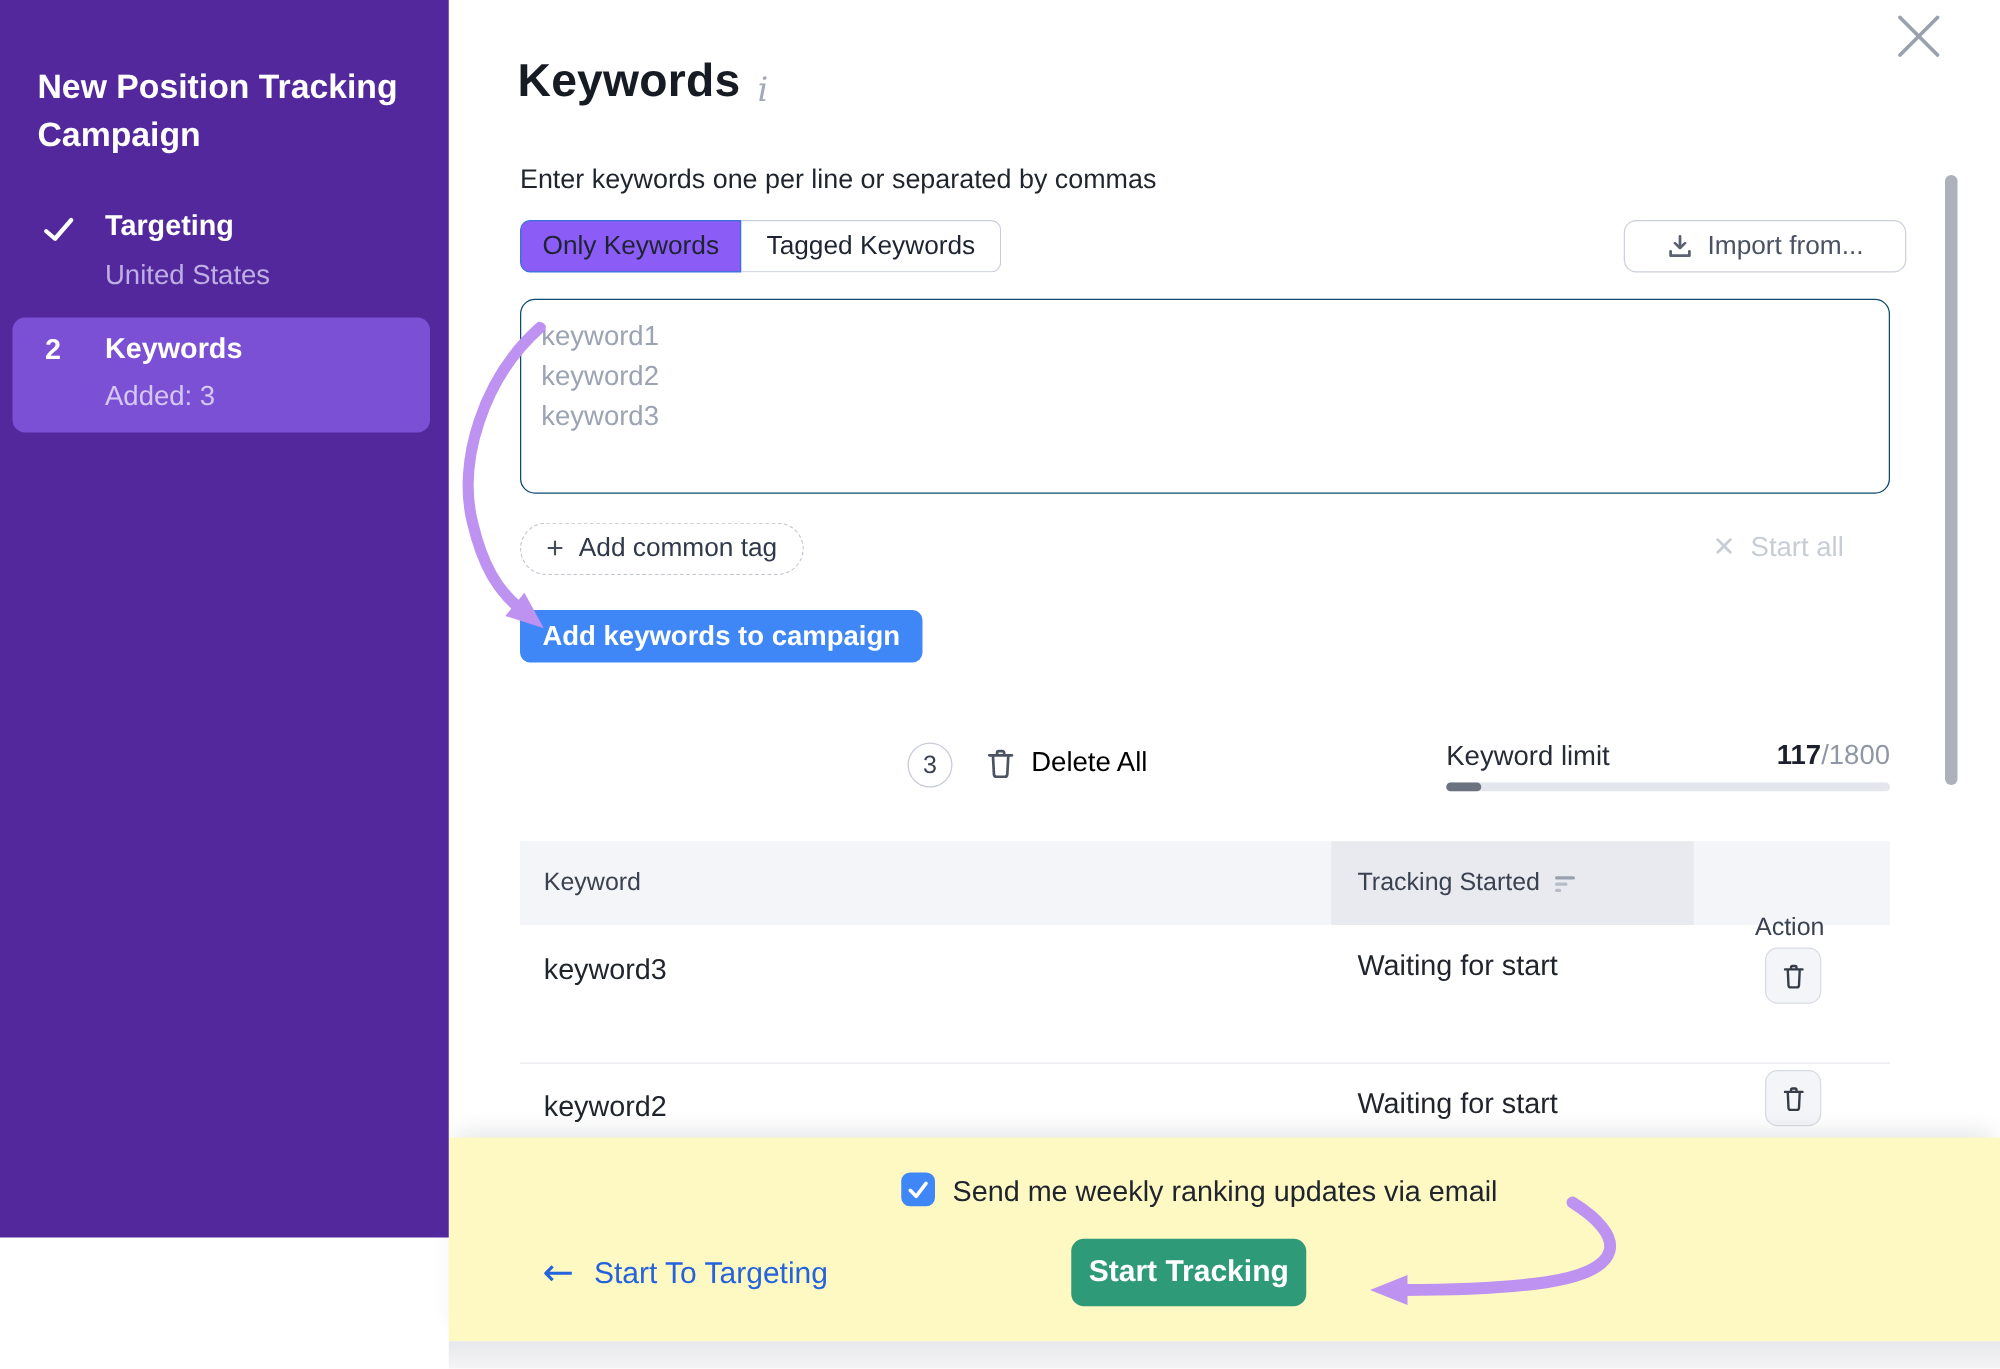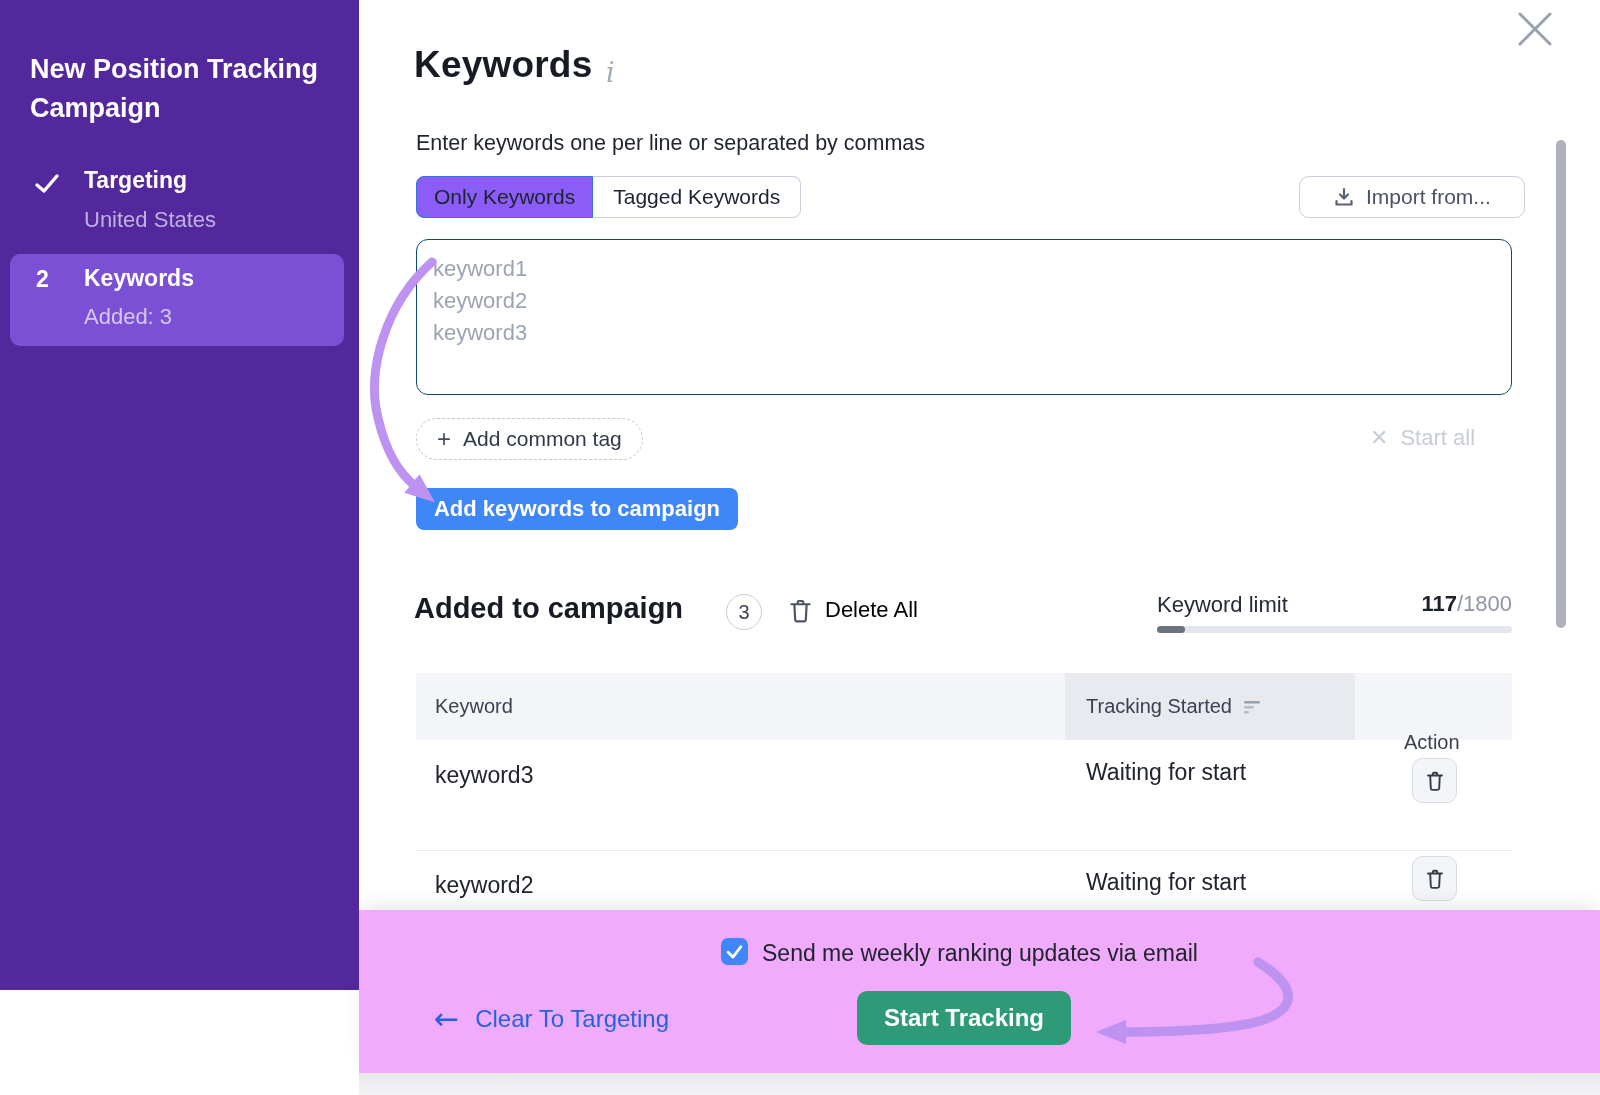--- a/index.html
+++ b/index.html
@@ -65,29 +65,29 @@
   .th-keyword { left:435px; }
   .th-tracking { left:1086px; display:flex; align-items:center; gap:12px; }
   .th-action { left:1404px;margin-top:36px; }
   .cell-kw { position:absolute; left:435px; font-size:23px; color:#20242C; }
   .cell-track { position:absolute; left:1086px; font-size:23px; color:#20242C; }
   .row-sep { position:absolute; left:416px; top:850px; width:1096px; height:1px; background:#E6E9EE; }
   .row-trash-btn { position:absolute; left:1412px; width:45px; height:45px; background:#F4F5F8; border:1px solid #D7DBE2;
     border-radius:10px; display:flex; align-items:center; justify-content:center; cursor:pointer; }
 
   
-  .footer { position:absolute; left:359px; top:910px; width:1241px; height:163px; background:#f0abfc;
+  .footer { position:absolute; left:359px; top:910px; width:1241px; height:163px; background:#fef9c3;
     box-shadow:0 -10px 18px -6px rgba(30,40,60,.12); z-index:5; }
   .checkbox { position:absolute; left:362px; top:28px; width:27px; height:27px; background:#3F87F6; border-radius:7px;
     display:flex; align-items:center; justify-content:center; cursor:pointer; }
   .checkbox-label { position:absolute; left:403px; top:30px; font-size:23px; color:#20242C; }
   .back-link { position:absolute; left:75px; top:94px; display:flex; align-items:center; gap:16px; cursor:pointer; }
   .back-arrow { font-size:30px; color:#2463DC; line-height:1; font-family:"DejaVu Sans", sans-serif; }
   .back-label { font-size:24px; color:#2463DC; font-weight:500; }
-  .start-btn { position:absolute; left:498px; top:81px; width:214px; height:54px; background:#2E9A78; border:none; border-radius:10px;
+  .start-btn { position:absolute; left:498px; top:81px; width:188px; height:54px; background:#2E9A78; border:none; border-radius:10px;
     color:#fff; font-size:24px; font-weight:600; font-family:"Liberation Sans", sans-serif; cursor:pointer; }
   .bottom-strip { position:absolute; left:359px; top:1073px; width:1241px; height:22px;
     background:linear-gradient(#E7E8EB, #F4F4F6); z-index:6; }
 
   
   .annotation { position:absolute; z-index:7; pointer-events:none; }
   .scroll-thumb { position:absolute; left:1556px; top:140px; width:10px; height:488px; background:#ACB1BB; border-radius:5px; z-index:9; cursor:pointer; }
 </style>
 </head>
 <body>
@@ -155,21 +155,20 @@
 
   <svg class="annotation" style="left:358px; top:248px;" width="110" height="270" viewBox="0 0 110 270">
     <defs>
       <marker id="ah1" markerUnits="userSpaceOnUse" markerWidth="36" markerHeight="30" refX="5" refY="13" orient="auto">
         <path d="M1,1 L31,13 L1,25 Z" fill="#BD92F1"></path>
       </marker>
     </defs>
     <path d="M74,14 C28,55 8,122 20,170 C28,204 40,224 57,238" fill="none" stroke="#BD92F1" stroke-width="9" stroke-linecap="round" marker-end="url(#ah1)"></path>
   </svg>
 
-  <div class="added-title">Added to campaign</div>
   <div class="count-badge">3</div>
   <div class="delete-all">
     <svg width="23" height="25" viewBox="0 0 20 22">
       <path d="M2 5.5 h16 M7.5 5.5 V3.8 a1.2 1.2 0 0 1 1.2 -1.2 h2.6 a1.2 1.2 0 0 1 1.2 1.2 V5.5 M4.6 5.5 l0.7 13.4 a1.8 1.8 0 0 0 1.8 1.7 h5.8 a1.8 1.8 0 0 0 1.8 -1.7 L15.4 5.5" fill="none" stroke="#4C5362" stroke-width="1.9" stroke-linecap="round" stroke-linejoin="round"></path>
     </svg>
     <span class="delete-all-label">Delete All</span>
   </div>
 
   <div class="limit-label">Keyword limit</div>
   <div class="limit-value">
@@ -216,21 +215,21 @@
   <div class="footer">
     <div class="checkbox">
       <svg width="19" height="19" viewBox="0 0 24 24">
         <polyline points="4,13 10,19 20,6" fill="none" stroke="#ffffff" stroke-width="3.6" stroke-linecap="round" stroke-linejoin="round"></polyline>
       </svg>
     </div>
     <div class="checkbox-label">Send me weekly ranking updates via email</div>
 
     <div class="back-link">
       <span class="back-arrow">←</span>
-      <span class="back-label">Clear To Targeting</span>
+      <span class="back-label">Start To Targeting</span>
     </div>
 
     <button class="start-btn">Start Tracking</button>
   </div>
 
   <svg class="annotation" style="left:1060px; top:940px;" width="270" height="110" viewBox="0 0 270 110">
     <defs>
       <marker id="ah2" markerUnits="userSpaceOnUse" markerWidth="36" markerHeight="30" refX="5" refY="13" orient="auto">
         <path d="M1,1 L31,13 L1,25 Z" fill="#BD92F1"></path>
       </marker>

